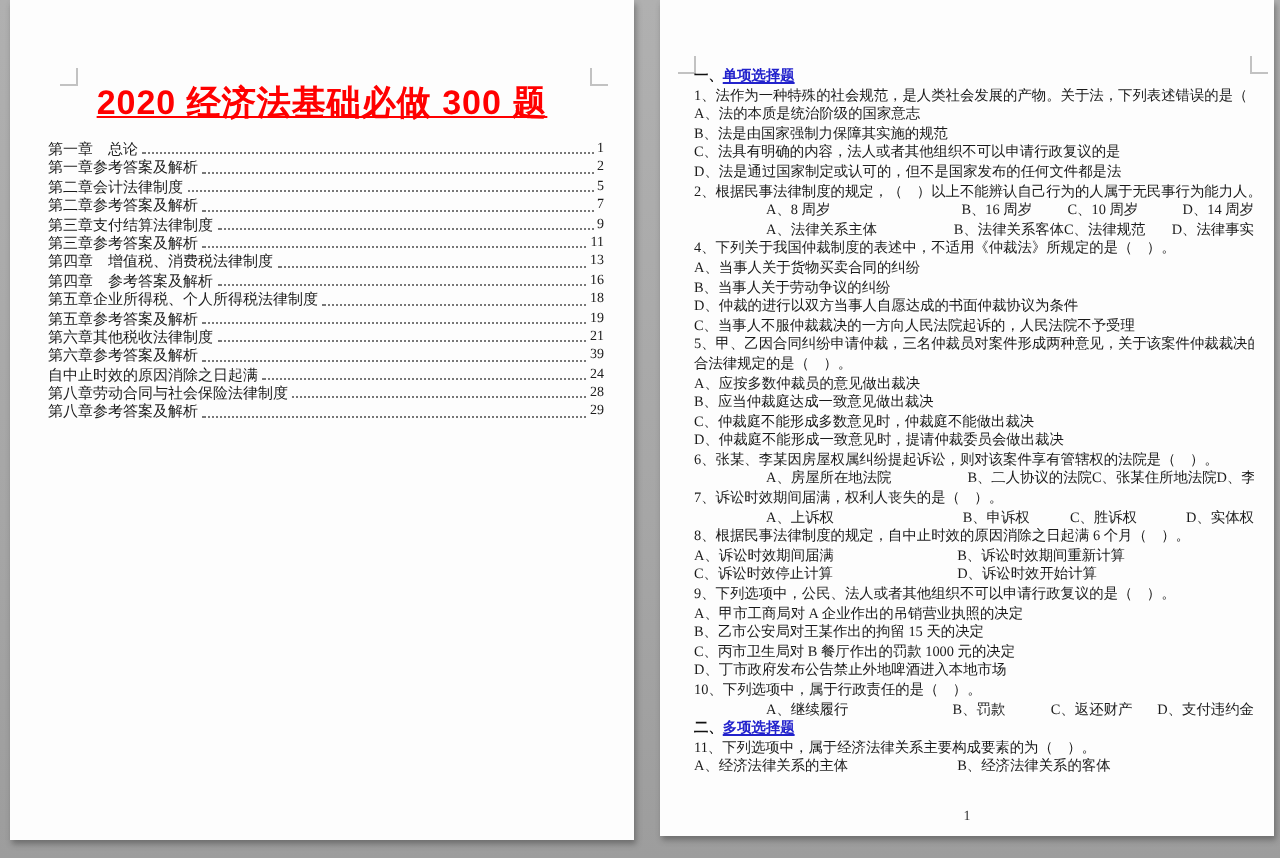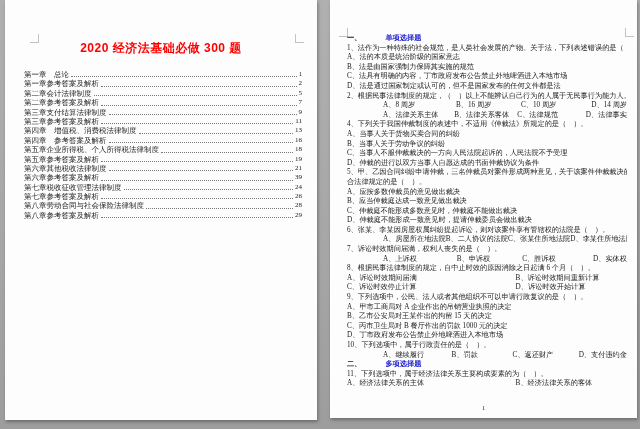--- a/index.html
+++ b/index.html
@@ -17,41 +17,42 @@
   .page-right{left:330px;width:307px;height:418px;}
 
   
   .mark{position:absolute;width:8px;height:8px;pointer-events:none;}
   .mark.tl{border-right:1px solid #c2c2c2;border-bottom:1px solid #c2c2c2;}
   .mark.tr{border-left:1px solid #c2c2c2;border-bottom:1px solid #c2c2c2;}
 
   
   .doc-title{
     margin-top:40px;text-align:center;
-    color:#ff0000;font-weight:bold;font-size:12px;letter-spacing:.5px;
+    color:#ff0000;font-weight:bold;font-size:17px;letter-spacing:.5px;
     font-family:"Liberation Sans","DejaVu Sans",sans-serif;
+    text-decoration:underline;
   }
   .toc{position:absolute;left:19px;right:15px;top:70px;}
   .toc-row{display:flex;height:9.4px;font-size:7.5px;color:#1c1c1c;line-height:9.4px;white-space:nowrap;}
   .toc-label{flex:none;}
   .toc-leader{flex:1;border-bottom:1px dotted #777;margin:0 2px 2px 2px;min-width:8px;}
   .toc-page{flex:none;font-size:7px;color:#1c1c1c;}
 
   
   .rp-content{position:absolute;left:17px;right:10px;top:34px;}
   .rp-line{height:9.6px;line-height:9.6px;font-size:7.2px;color:#1a1a1a;white-space:nowrap;overflow:hidden;}
   .rp-line.heading{font-weight:bold;}
   .h-prefix{color:#111;}
-  .h-label{color:#2222cc;margin-left:24px;}
+  .h-label{color:#2222cc;text-decoration:underline;}
   .opt4{display:flex;}
   .opt4 span:nth-child(1){width:27%;margin-left:36px;}
-  .opt4 span:nth-child(2){width:24%;}
+  .opt4 span:nth-child(2){width:24%;margin-left:38px;}
   .opt4 span:nth-child(3){width:26%;}
   .opt4 span:nth-child(4){flex:1;}
-  .opt2{display:flex;gap:37px;}
+  .opt2{display:flex;}
   .opt2 span:nth-child(1){width:47%;}
   .opt2 span:nth-child(2){flex:1;}
   .page-num{position:absolute;left:0;right:0;bottom:6px;text-align:center;font-size:7px;color:#333;}
 </style>
 </head>
 <body>
 
 <div class="canvas">
 
   <div class="page page-left">
@@ -113,28 +114,23 @@
           <span class="toc-label">第六章其他税收法律制度</span>
           <span class="toc-leader"></span>
           <span class="toc-page">21</span>
         </div>
         <div class="toc-row">
           <span class="toc-label">第六章参考答案及解析</span>
           <span class="toc-leader"></span>
           <span class="toc-page">39</span>
         </div>
         <div class="toc-row">
-          <span class="toc-label">第七章税收征收管理法律制度</span>
+          <span class="toc-label">自中止时效的原因消除之日起满</span>
           <span class="toc-leader"></span>
           <span class="toc-page">24</span>
-        </div>
-        <div class="toc-row">
-          <span class="toc-label">第七章参考答案及解析</span>
-          <span class="toc-leader"></span>
-          <span class="toc-page">26</span>
         </div>
         <div class="toc-row">
           <span class="toc-label">第八章劳动合同与社会保险法律制度</span>
           <span class="toc-leader"></span>
           <span class="toc-page">28</span>
         </div>
         <div class="toc-row">
           <span class="toc-label">第八章参考答案及解析</span>
           <span class="toc-leader"></span>
           <span class="toc-page">29</span>
@@ -143,40 +139,40 @@
   </div>
 
   <div class="page page-right">
     <div class="mark tl" style="left:9px;top:28px;"></div>
     <div class="mark tr" style="left:295px;top:28px;"></div>
     <div class="rp-content">
         <div class="rp-line heading"><span class="h-prefix">一、</span><span class="h-label">单项选择题</span></div>
         <div class="rp-line">1、法作为一种特殊的社会规范，是人类社会发展的产物。关于法，下列表述错误的是（　）。</div>
         <div class="rp-line">A、法的本质是统治阶级的国家意志</div>
         <div class="rp-line">B、法是由国家强制力保障其实施的规范</div>
-        <div class="rp-line">C、法具有明确的内容，丁市政府发布公告禁止外地啤酒进入本地市场</div>
+        <div class="rp-line">C、法具有明确的内容，法人或者其他组织不可以申请行政复议的是</div>
         <div class="rp-line">D、法是通过国家制定或认可的，但不是国家发布的任何文件都是法</div>
         <div class="rp-line">2、根据民事法律制度的规定，（　）以上不能辨认自己行为的人属于无民事行为能力人。</div>
         <div class="rp-line opt4">
           <span>A、8 周岁</span>
           <span>B、16 周岁</span>
           <span>C、10 周岁</span>
           <span>D、14 周岁</span>
         </div>
         <div class="rp-line opt4">
           <span>A、法律关系主体</span>
           <span>B、法律关系客体</span>
           <span>C、法律规范</span>
           <span>D、法律事实</span>
         </div>
         <div class="rp-line">4、下列关于我国仲裁制度的表述中，不适用《仲裁法》所规定的是（　）。</div>
         <div class="rp-line">A、当事人关于货物买卖合同的纠纷</div>
         <div class="rp-line">B、当事人关于劳动争议的纠纷</div>
+        <div class="rp-line">D、仲裁的进行以双方当事人自愿达成的书面仲裁协议为条件</div>
         <div class="rp-line">C、当事人不服仲裁裁决的一方向人民法院起诉的，人民法院不予受理</div>
-        <div class="rp-line">D、仲裁的进行以双方当事人自愿达成的书面仲裁协议为条件</div>
         <div class="rp-line">5、甲、乙因合同纠纷申请仲裁，三名仲裁员对案件形成两种意见，关于该案件仲裁裁决的下列表述中，符</div>
         <div class="rp-line">合法律规定的是（　）。</div>
         <div class="rp-line">A、应按多数仲裁员的意见做出裁决</div>
         <div class="rp-line">B、应当仲裁庭达成一致意见做出裁决</div>
         <div class="rp-line">C、仲裁庭不能形成多数意见时，仲裁庭不能做出裁决</div>
         <div class="rp-line">D、仲裁庭不能形成一致意见时，提请仲裁委员会做出裁决</div>
         <div class="rp-line">6、张某、李某因房屋权属纠纷提起诉讼，则对该案件享有管辖权的法院是（　）。</div>
         <div class="rp-line opt4">
           <span>A、房屋所在地法院</span>
           <span>B、二人协议的法院</span>

